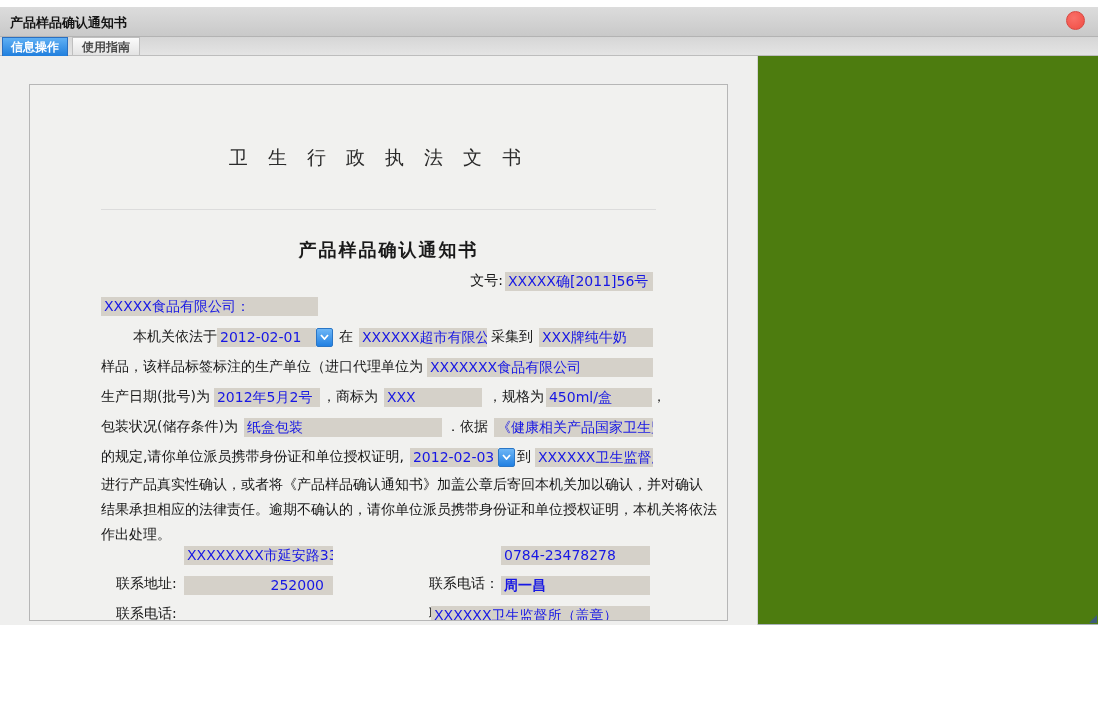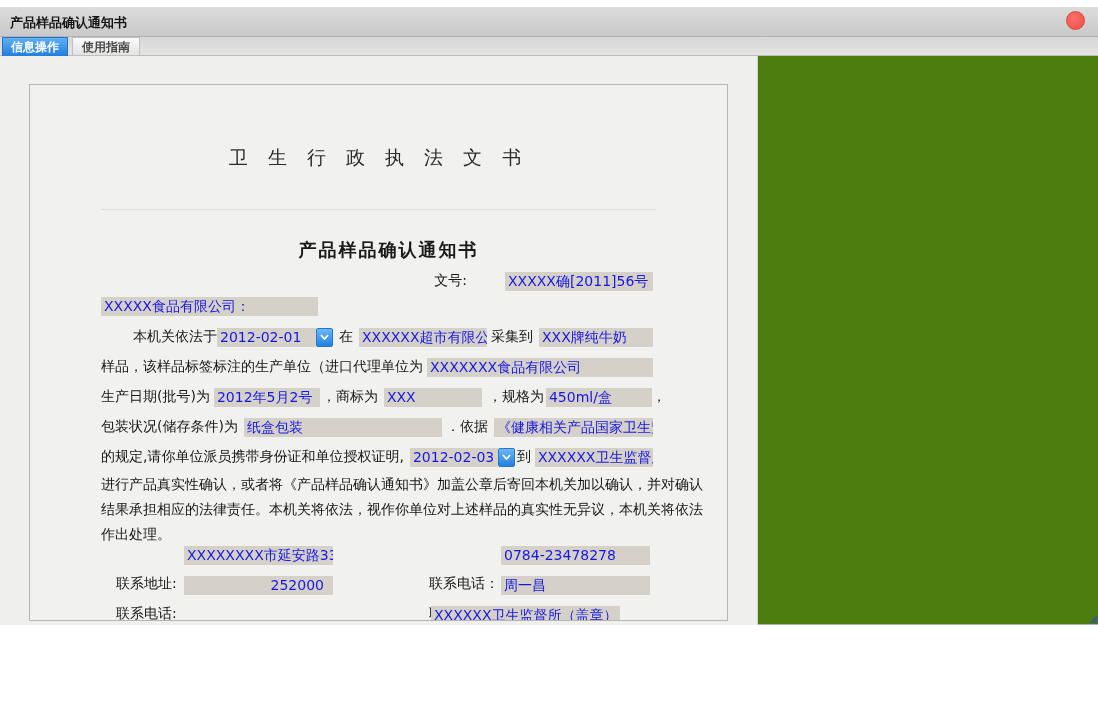--- a/index.html
+++ b/index.html
@@ -71,21 +71,21 @@
 
   <div class="tabpage">
     <div class="doc">
 
       <div class="letterhead">卫 生 行 政 执 法 文 书</div>
       <div class="divider"></div>
       <div class="doc-title">产品样品确认通知书</div>
 
       <div class="frow" style="top:186px;">
         <span class="lbl" style="margin-left:auto; margin-right:2px;">文号:</span>
-        <div class="fld" style="width:148px; flex:none;margin-left:36px;">XXXXX确[2011]56号</div>
+        <div class="fld" style="width:148px; flex:none;">XXXXX确[2011]56号</div>
       </div>
 
       <div class="frow" style="top:211px;">
         <div class="fld" style="width:217px; flex:none;">XXXXX食品有限公司：</div>
       </div>
 
       <div class="frow" style="top:242px;">
         <span class="lbl" style="margin-left:32px;">本机关依法于</span>
         <div class="combo">
           <div class="fld" style="width:99px;">2012-02-01</div>
@@ -131,32 +131,32 @@
             <svg width="9" height="6" viewBox="0 0 9 6">
               <polyline points="1,1 4.5,5 8,1" fill="none" stroke="#ffffff" stroke-width="1.8"></polyline>
             </svg>
           </div>
         </div>
         <span class="lbl" style="margin-left:2px;">到</span>
         <div class="fld grow" style="margin-left:4px;">XXXXXX卫生监督所</div>
       </div>
 
       <div class="para-line" style="top:387px;">进行产品真实性确认，或者将《产品样品确认通知书》加盖公章后寄回本机关加以确认，并对确认</div>
-      <div class="para-line" style="top:412px;">结果承担相应的法律责任。本机关将依法，视作你单位对上述样品的真实性无异议，本机关将依法</div>
+      <div class="para-line" style="top:412px;">结果承担相应的法律责任。逾期不确认的，请你单位派员携带身份证和单位授权证明，本机关将依法</div>
       <div class="para-line" style="top:437px;">作出处理。</div>
 
       <div class="clabel" style="left:86px; top:462px;">联系地址:</div>
       <div class="fld cfld" style="left:154px; top:461px; width:149px;">XXXXXXXX市延安路33号</div>
       <div class="clabel" style="left:399px; top:462px;">联系电话：</div>
       <div class="fld cfld" style="left:471px; top:461px; width:149px;">0784-23478278</div>
 
       <div class="clabel" style="left:86px; top:492px;">联系电话:</div>
       <div class="fld cfld right" style="left:154px; top:491px; width:149px;">252000</div>
       <div class="clabel" style="left:399px; top:492px;">联 系 人:</div>
-      <div class="fld cfld" style="left:471px; top:491px; width:149px;">周一昌</div>
+      <div class="fld cfld" style="left:471px; top:491px; width:149px;font-weight:bold;">周一昌</div>
 
-      <div class="fld cfld" style="left:401px; top:521px; width:189px;">XXXXXX卫生监督所（盖章）</div>
+      <div class="fld cfld" style="left:401px; top:521px; width:219px;">XXXXXX卫生监督所（盖章）</div>
 
     </div>
   </div>
 
   <div class="resize-grip"></div>
 </div>
 
 </body></html>

